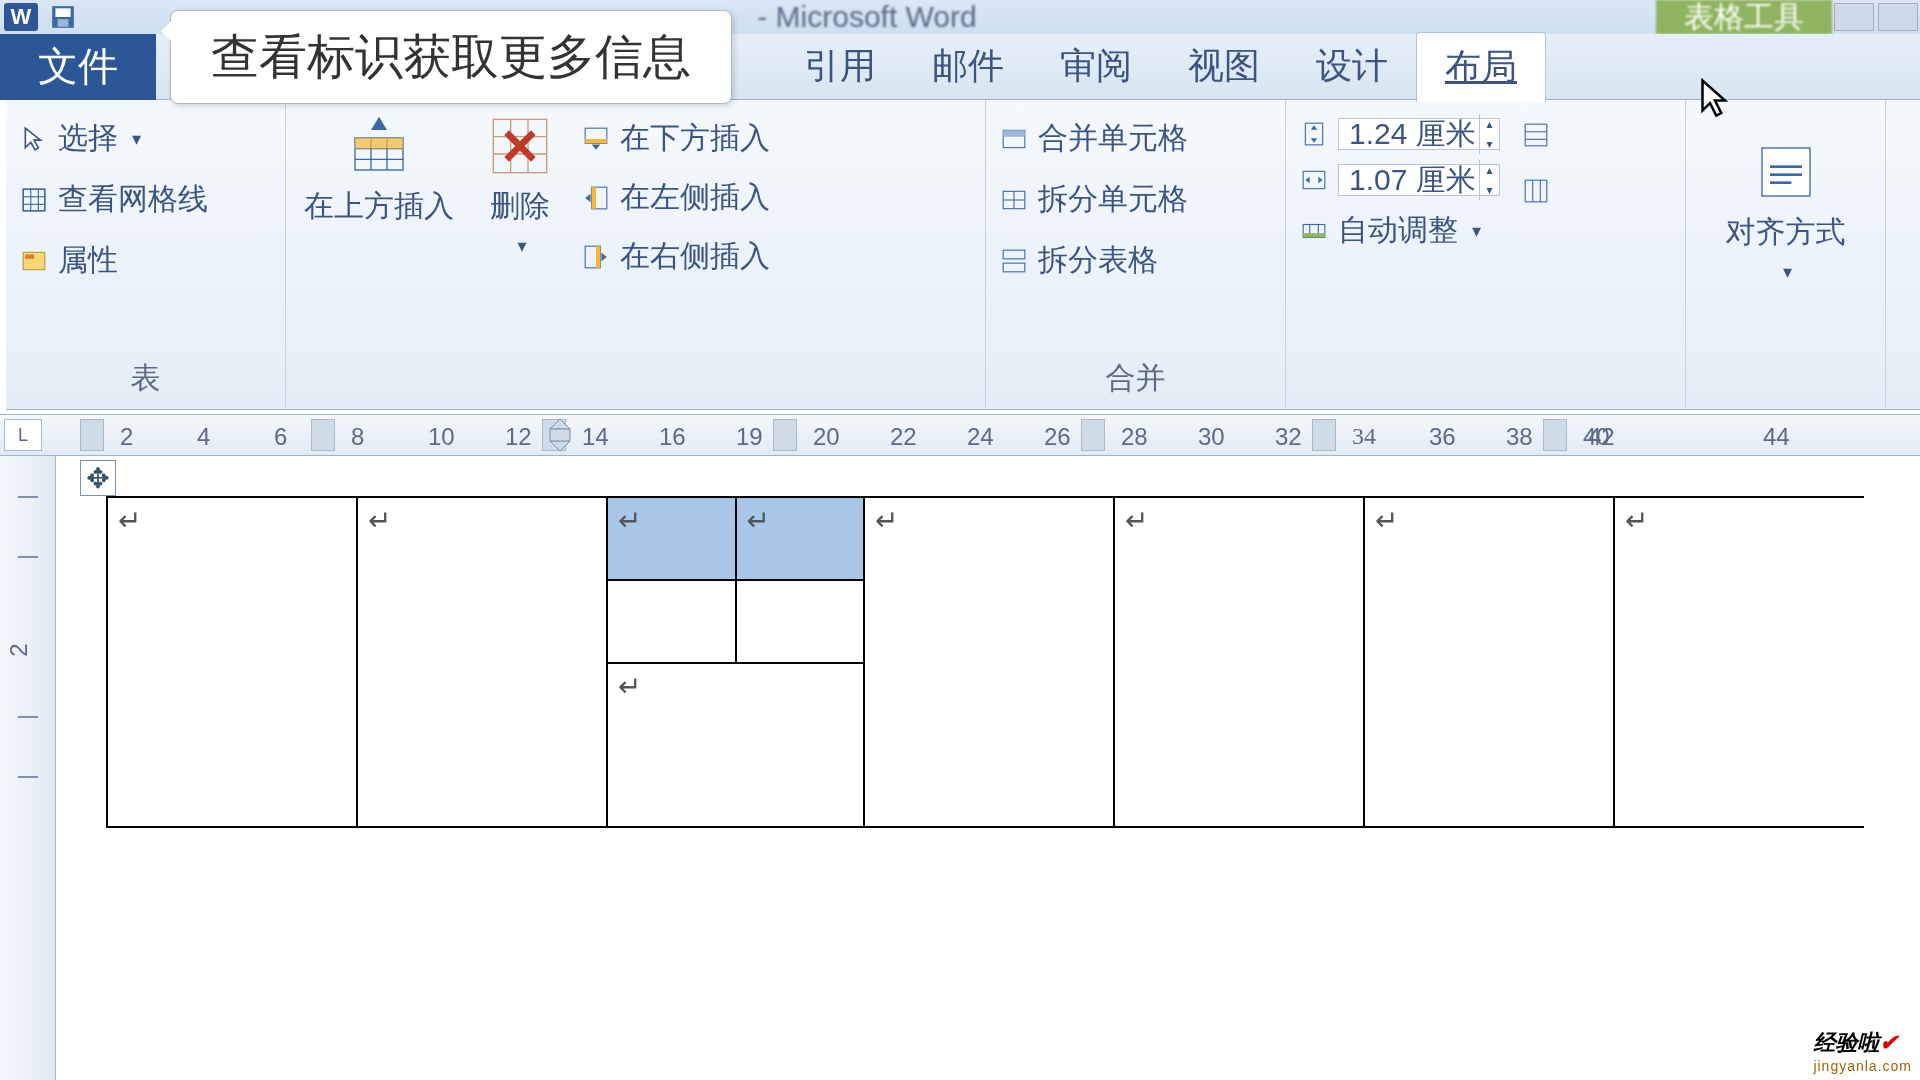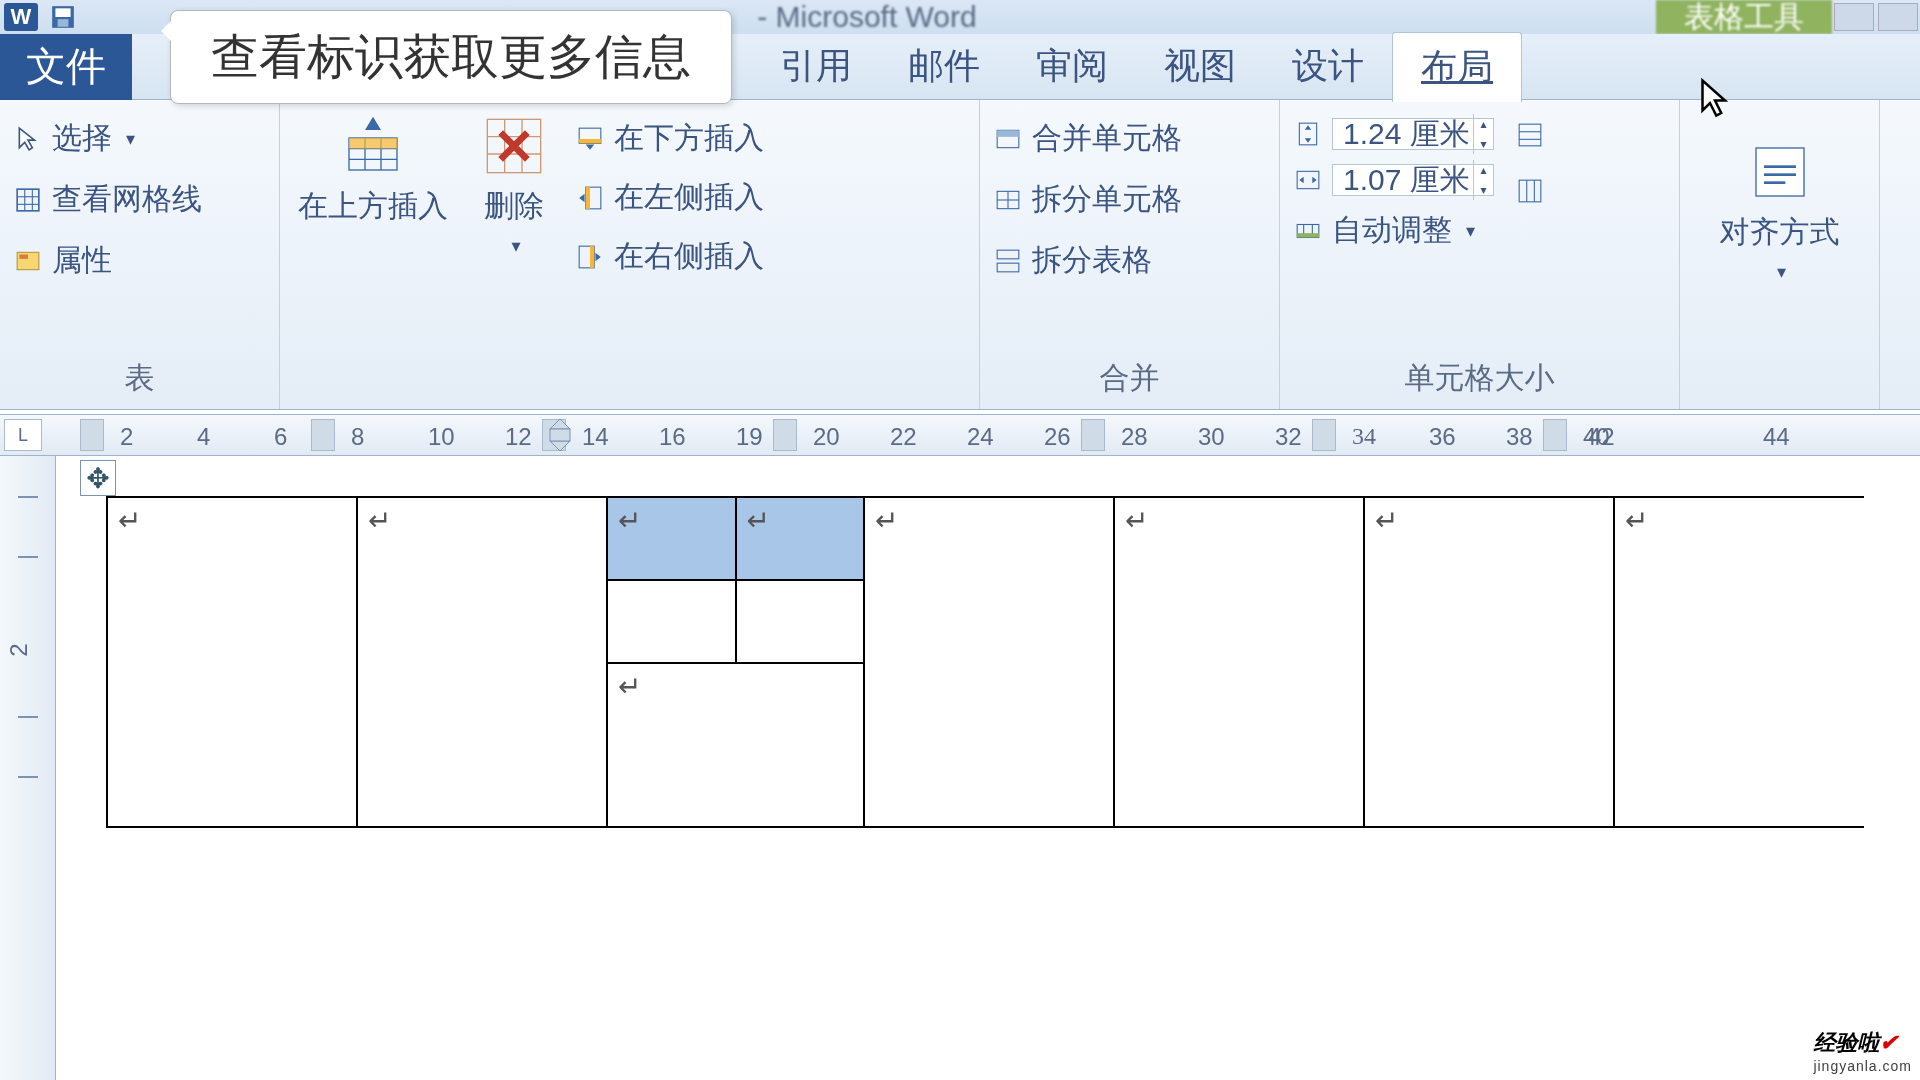--- a/index.html
+++ b/index.html
@@ -9,25 +9,25 @@
   .app-icon { width: 34px; height: 28px; margin: 2px 4px; background: #2b5797; color: #fff; display: flex; align-items: center; justify-content: center; font-weight: bold; border-radius: 3px; font-size: 22px; }
   .qat-save { width: 30px; height: 28px; margin-left: 6px; display:flex; align-items:center; justify-content:center; }
   .tooltip-box { position: absolute; left: 170px; top: 10px; z-index: 50; background: #fff; border: 1px solid #b7b7b7; border-radius: 8px; padding: 14px 40px; font-size: 48px; color: #333; box-shadow: 2px 2px 6px rgba(0,0,0,.15); }
   .tooltip-box:before { content:""; position:absolute; left:-20px; top:10px; border:10px solid transparent; border-right-color:#fff; }
   .title-text { flex: 1; text-align: center; font-size: 30px; color: #5b6b85; filter: blur(1px); }
   .table-tools { background: #8fb35e; color: #fff; font-size: 30px; padding: 0 28px; height: 34px; line-height:34px; filter: blur(0.8px); }
   .win-btn { width: 40px; height: 28px; background: #cdd9e8; margin: 2px; border:1px solid #aab; }
 
   .tabs { height: 66px; background: linear-gradient(#e6eff9, #d7e5f2); display: flex; align-items: center; border-bottom: 1px solid #9db4cd; }
   .tab { font-size: 36px; color: #3b5580; padding: 10px 28px; cursor: default; }
-  .tab.file { background: #2b5797; color: #fff; font-size: 40px; padding: 10px 26px; height:66px; display:flex; align-items:center; }
+  .tab.file { background: #2b5797; color: #fff; font-size: 40px; padding: 10px 38px; height:66px; display:flex; align-items:center; }
   .tab.active { background: #fff; border-top: 1px solid #b0c4dc; border-left: 1px solid #b0c4dc; border-right: 1px solid #b0c4dc; border-radius: 4px 4px 0 0; color: #3b5580; text-decoration: underline; }
   .cursor-arrow { position: absolute; width: 30px; height: 40px; }
 
-  .ribbon { height: 310px; background: linear-gradient(#f5f9fd, #e4edf7); display: flex; border-bottom: 1px solid #9db4cd; overflow:hidden; }
+  .ribbon { height: 310px; background: linear-gradient(#f5f9fd, #e4edf7); display: flex; border-bottom: 1px solid #9db4cd; overflow:hidden;margin-left:6px; }
   .group { border-right: 1px solid #c1d1e4; display: flex; flex-direction: column; justify-content: space-between; padding: 8px 0 0 0; }
   .group-body { display:flex; align-items:flex-start; padding: 4px 10px; gap: 18px; flex:1; }
   .group-label { text-align: center; font-size: 30px; color: #5b6b85; padding: 4px 0 10px 0; position:relative; }
 
   .col { display: flex; flex-direction: column; gap: 12px; }
   .btn-v { display:flex; flex-direction:column; align-items:center; gap:8px; color:#3b5580; font-size:30px; padding: 2px 8px; }
   .btn-h { display:flex; align-items:center; gap:10px; color:#3b5580; font-size:30px; padding: 0 4px; white-space:nowrap; }
   .ico { width: 28px; height: 26px; display:inline-block; }
   .ico-lg { width: 64px; height: 64px; }
   .dropdown-arr:after { content:"▾"; font-size:18px; margin-left:4px; color:#3b5580; }
@@ -54,21 +54,21 @@
   .word-table { border-collapse: collapse; margin-left: 50px; }
   .word-table td { border: 2px solid #000; vertical-align: top; padding: 6px 10px; font-size: 28px; color: #555; }
   .word-table td.big { width: 250px; height: 330px; }
   .word-table td.sm { width: 127px; height: 76px; }
   .word-table td.sm.sel { background: #a8c6e8; }
   .word-table td.wide { width: 257px; height: 150px; }
   .para-mark { font-family: "Segoe UI Symbol"; }
 
   .watermark { position:absolute; right:8px; bottom:6px; font-size:22px; font-style:italic; font-weight:bold; }
   .watermark .red { color:#d00; }
-  .watermark .sub { display:block; font-size:14px; color:#404040; font-style:normal; font-weight:normal; text-align:right; letter-spacing:1px; }
+  .watermark .sub { display:block; font-size:14px; color:#a16207; font-style:normal; font-weight:normal; text-align:right; letter-spacing:1px; }
 </style>
 </head>
 <body>
 
 <div class="titlebar">
   <div class="app-icon">W</div>
   <div class="qat-save">
     <svg class="ico" viewBox="0 0 24 24">
         <rect x="2" y="2" width="20" height="20" fill="#3b68a6"></rect>
         <rect x="5" y="4" width="14" height="8" fill="#fff"></rect>
@@ -258,21 +258,20 @@
             <line x1="2" y1="9" x2="22" y2="9" stroke="#3b68a6"></line>
             <line x1="2" y1="16" x2="22" y2="16" stroke="#3b68a6"></line>
           </svg>
         <svg class="ico" viewBox="0 0 24 24">
             <rect x="2" y="2" width="20" height="20" fill="none" stroke="#3b68a6"></rect>
             <line x1="9" y1="2" x2="9" y2="22" stroke="#3b68a6"></line>
             <line x1="16" y1="2" x2="16" y2="22" stroke="#3b68a6"></line>
           </svg>
       </div>
     </div>
-    <div class="group-label">单元格大小</div>
   </div>
 
   <div class="group" style="width:200px;">
     <div class="group-body" style="justify-content:center; padding-top:30px;">
       <div class="btn-v dropdown-arr">
         <svg class="ico-lg" viewBox="0 0 48 48">
             <rect x="6" y="6" width="36" height="36" fill="#fff" stroke="#3b68a6"></rect>
             <line x1="12" y1="20" x2="36" y2="20" stroke="#3b68a6" stroke-width="2"></line>
             <line x1="12" y1="26" x2="36" y2="26" stroke="#3b68a6" stroke-width="2"></line>
             <line x1="12" y1="32" x2="28" y2="32" stroke="#3b68a6" stroke-width="2"></line>

